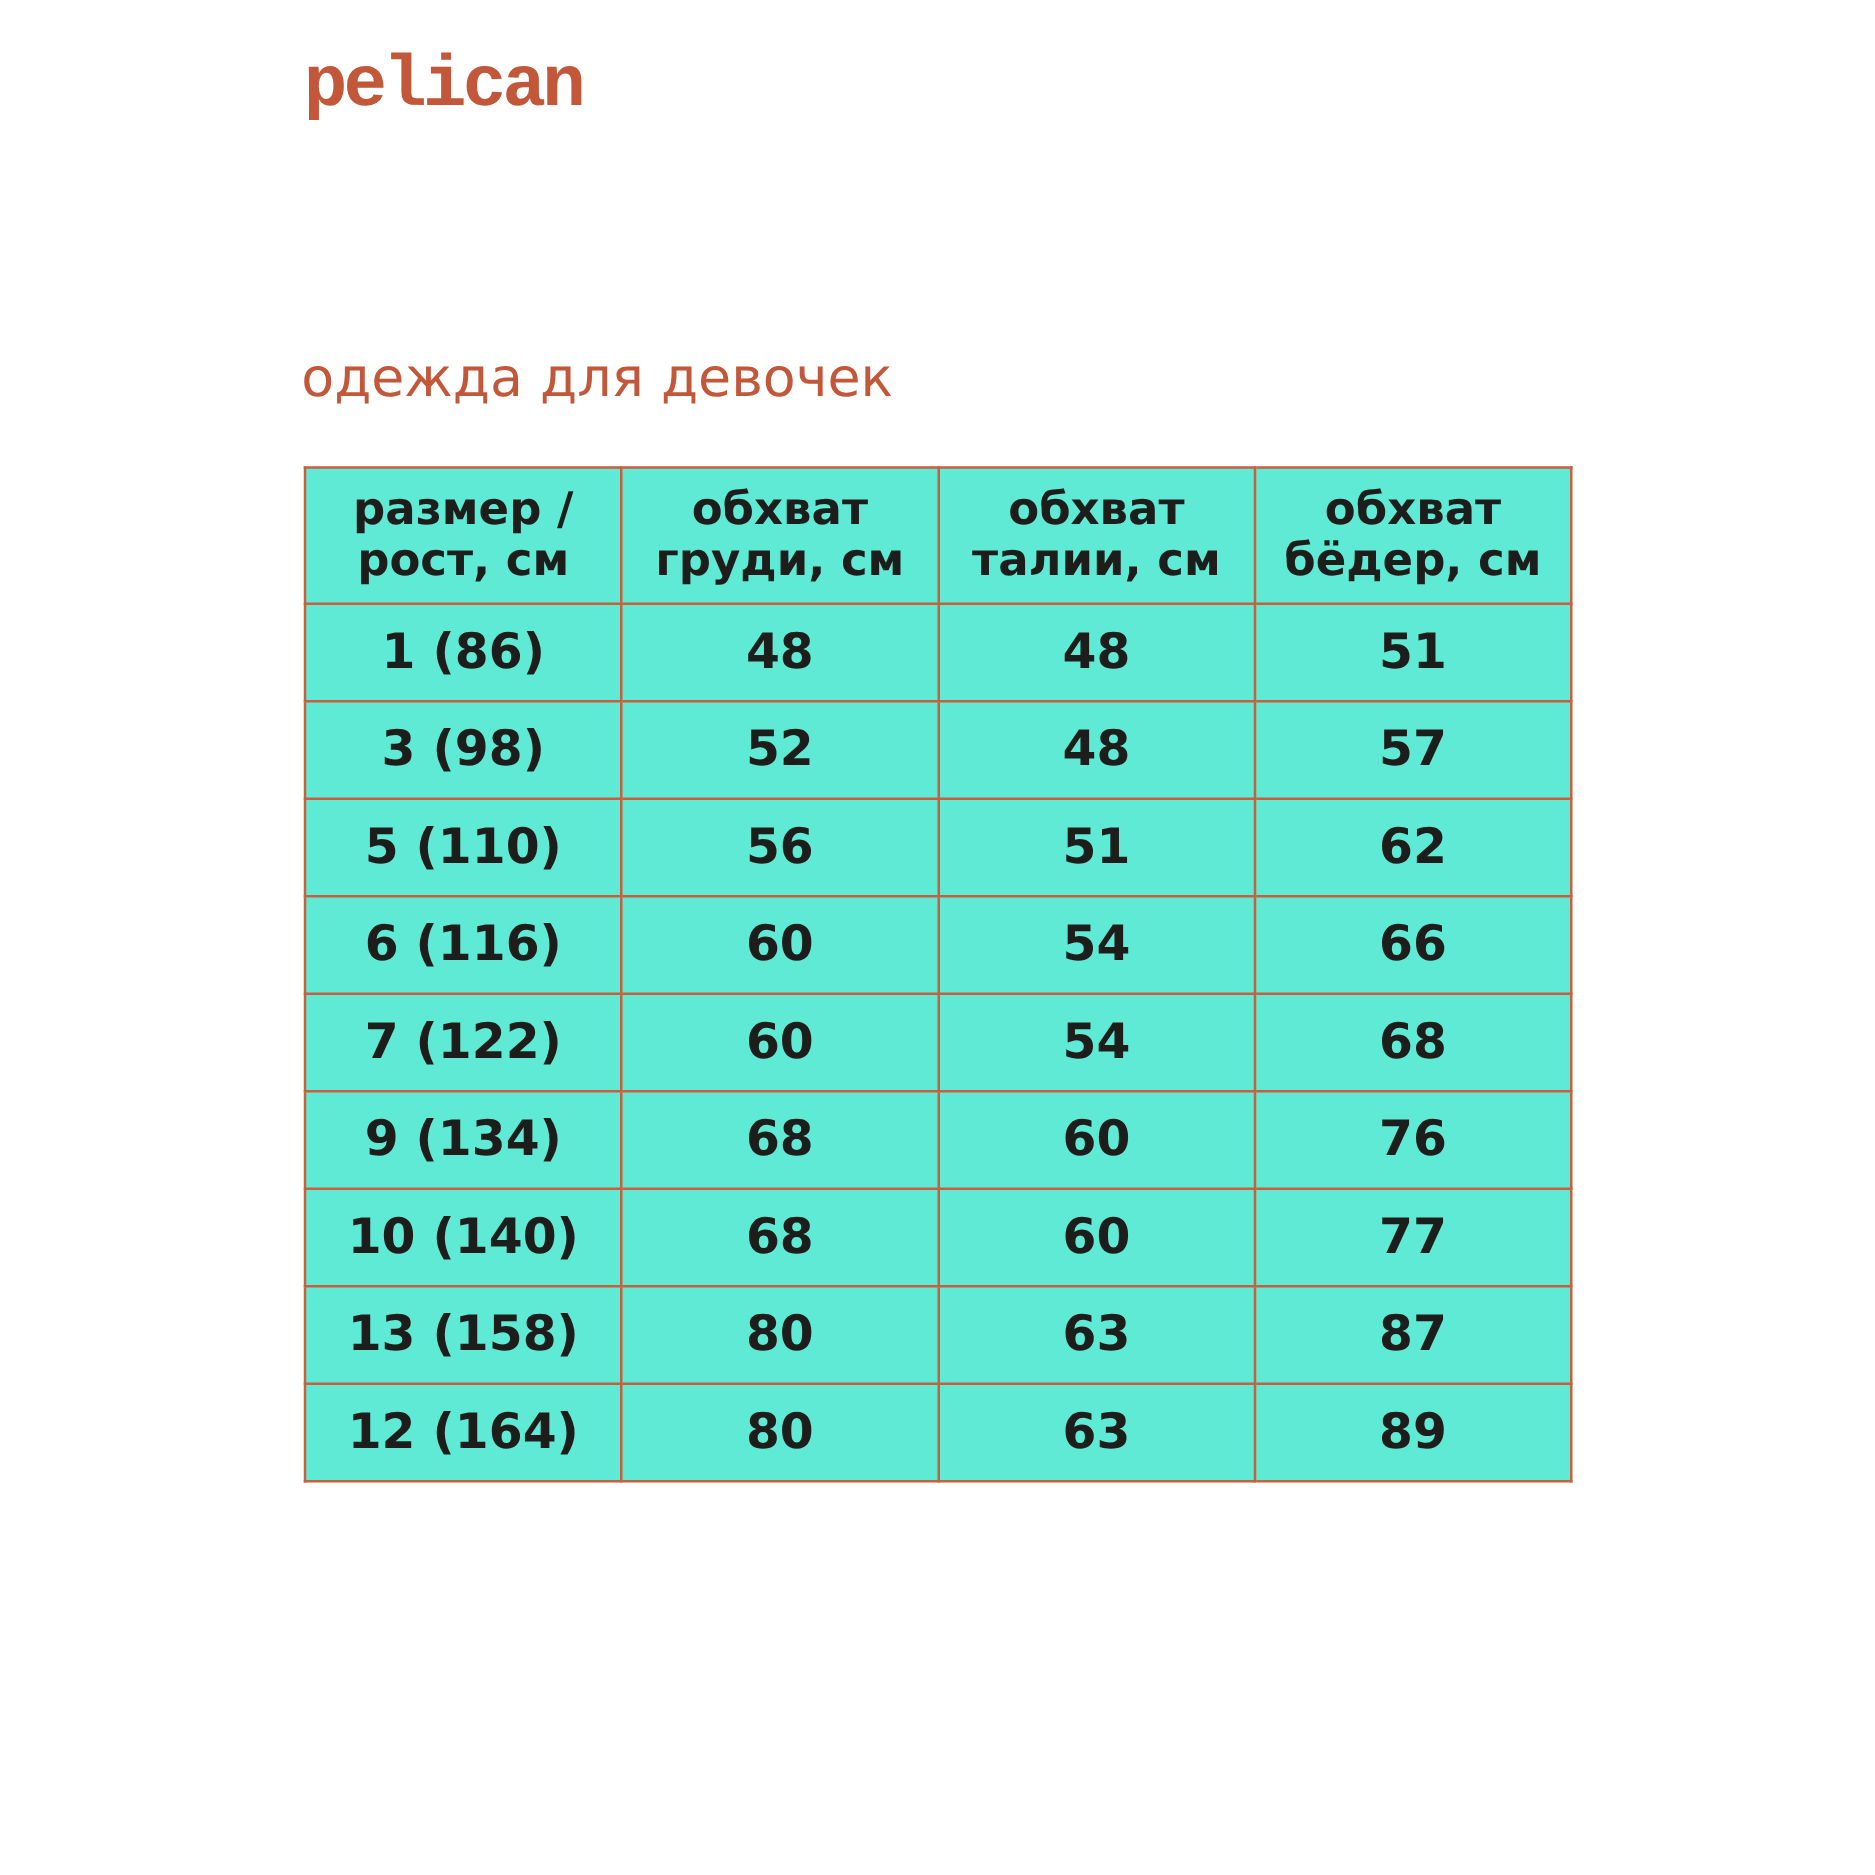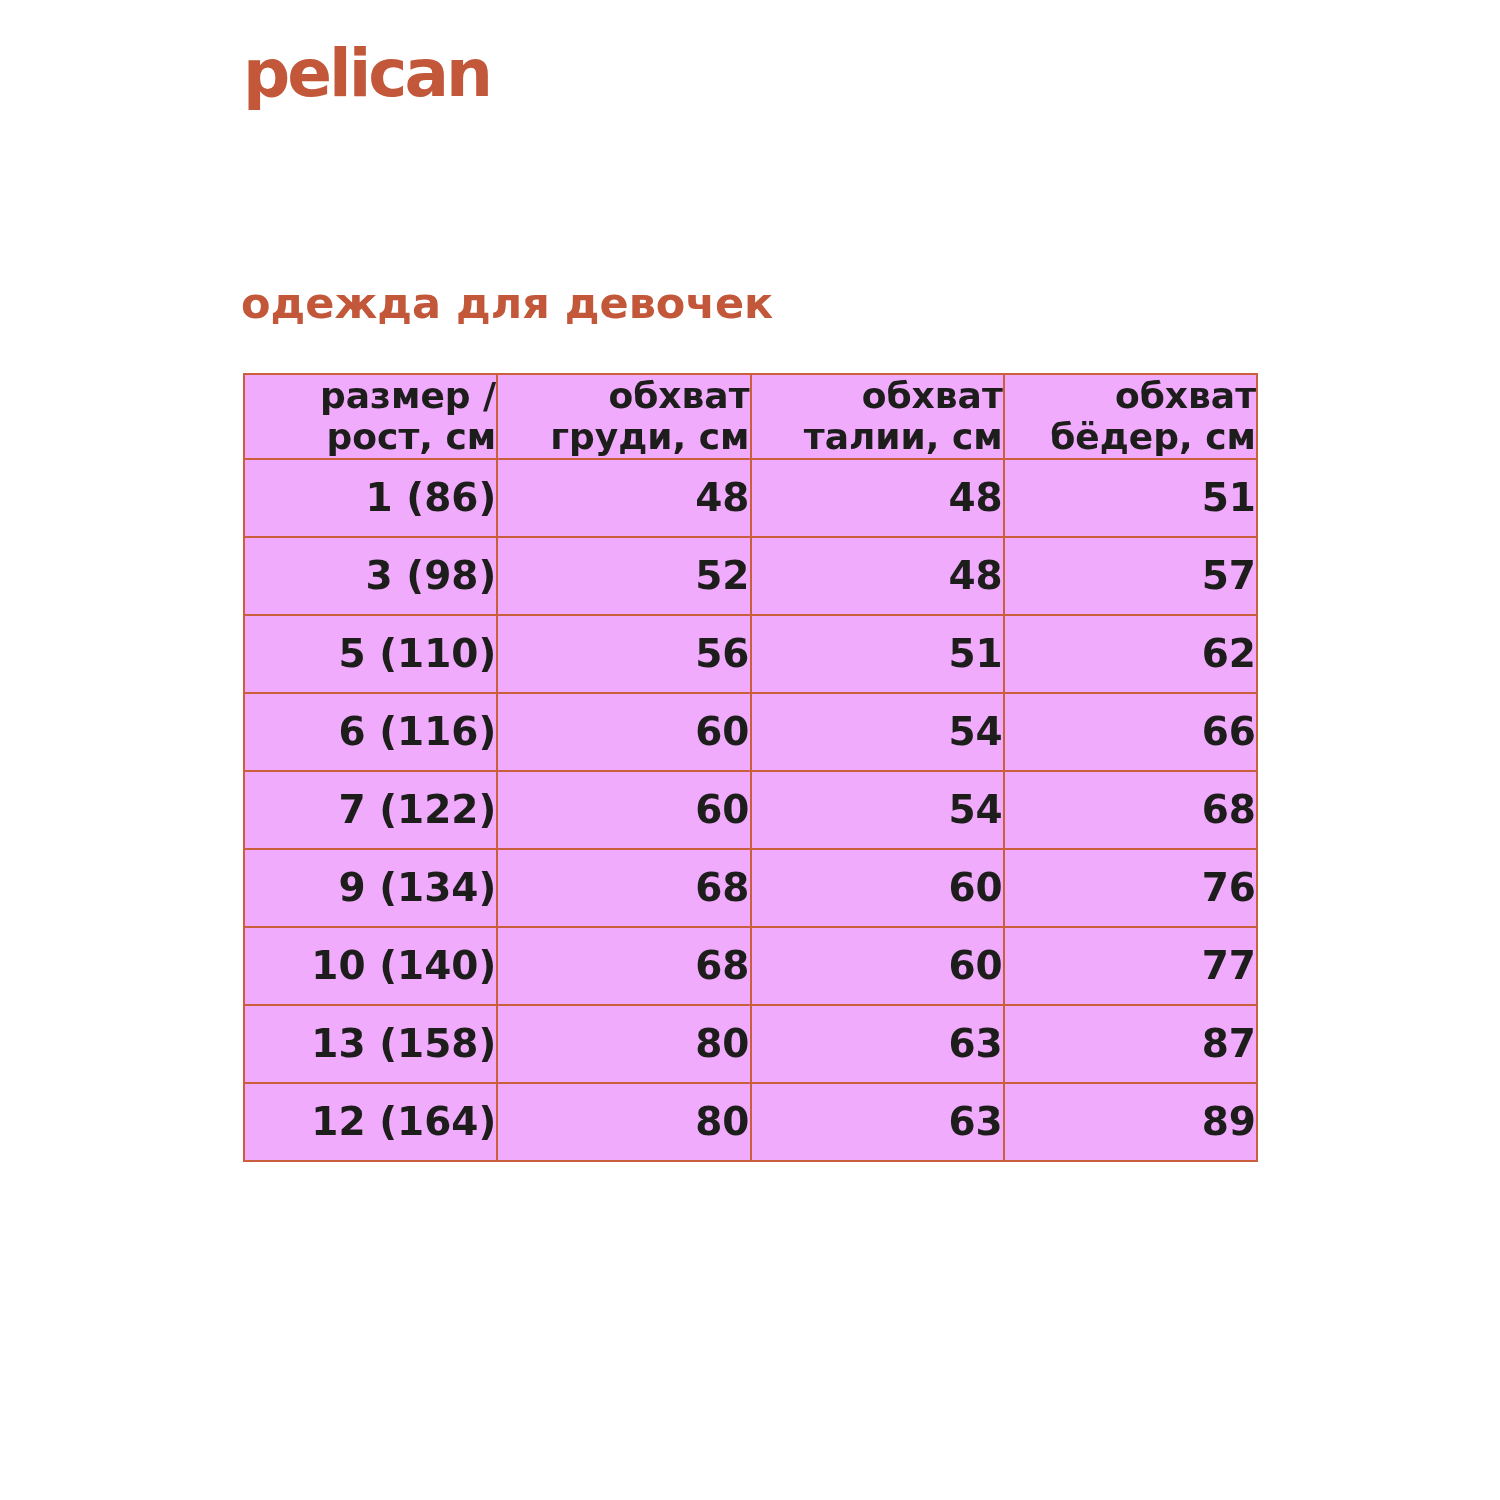--- a/index.html
+++ b/index.html
@@ -17,52 +17,53 @@
     width: 1500px;
     height: 1500px;
     position: relative;
     overflow: hidden;
     font-family: "DejaVu Sans", "Liberation Sans", sans-serif;
   }
   .logo {
     position: absolute;
     left: 243px;
     top: 38px;
-    font-size: 66px;
+    font-size: 58px;
     font-weight: bold;
     letter-spacing: -3px;
     color: var(--accent);
     line-height: 1.1;
+    font-family: Liberation Mono, monospace;
   }
   .page-title {
     position: absolute;
     left: 241px;
     top: 278px;
     font-size: 43px;
-    font-weight: bold;
+    font-weight: normal;
     color: var(--accent);
     line-height: 1.2;
   }
   table.size-table {
     position: absolute;
     left: 243px;
     top: 373px;
     width: 1015px;
     border-collapse: collapse;
     table-layout: fixed;
   }
   .size-table th,
   .size-table td {
     border: 2px solid var(--border);
-    background: #f0abfc;
-    text-align: right;
+    background: #5eead4;
+    text-align: center;
     vertical-align: middle;
     color: var(--text);
     font-weight: bold;
-    padding: 0;
+    padding: 12px;
   }
   .size-table th {
     height: 84px;
     font-size: 36px;
     line-height: 1.15;
     white-space: pre-line;
   }
   .size-table td {
     height: 78px;
     font-size: 39px;

